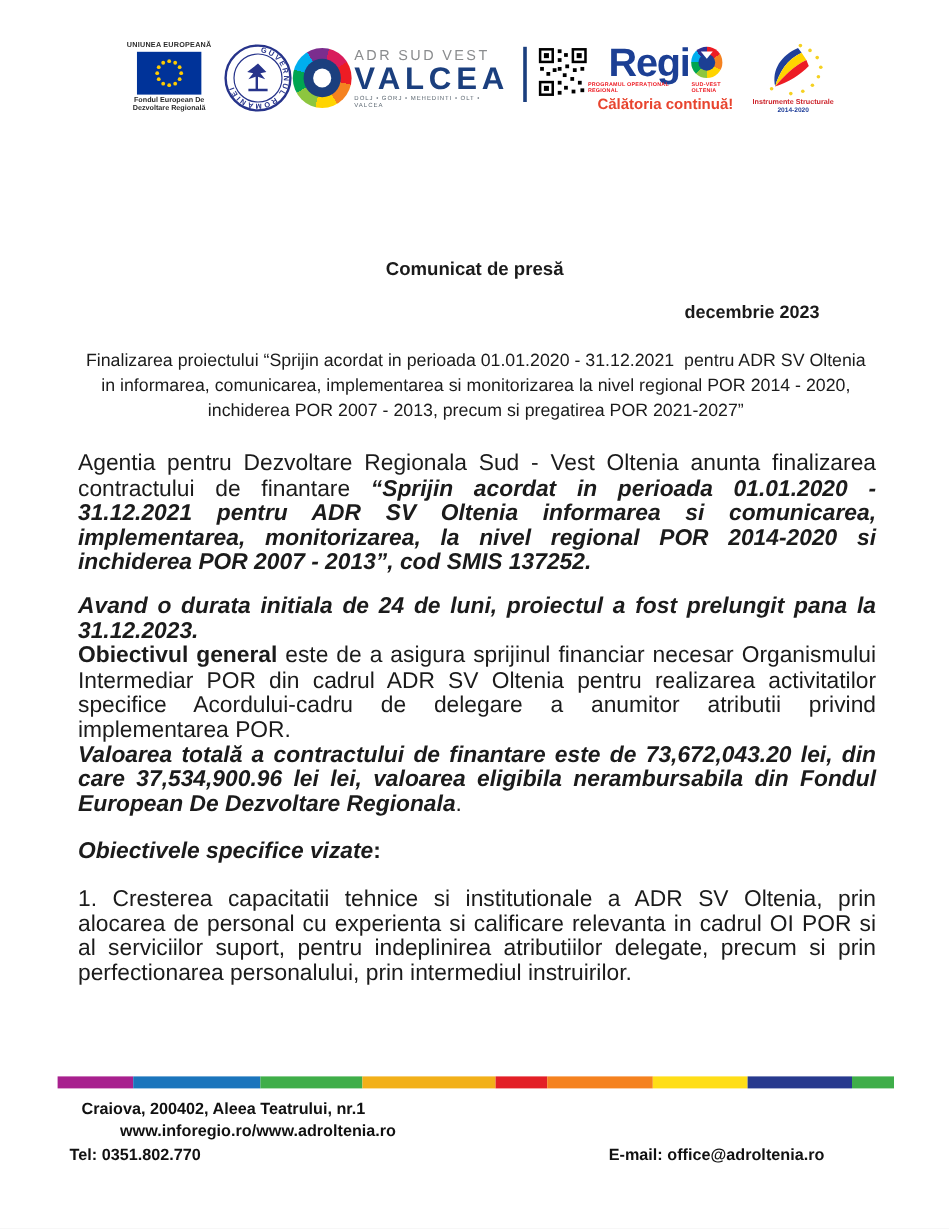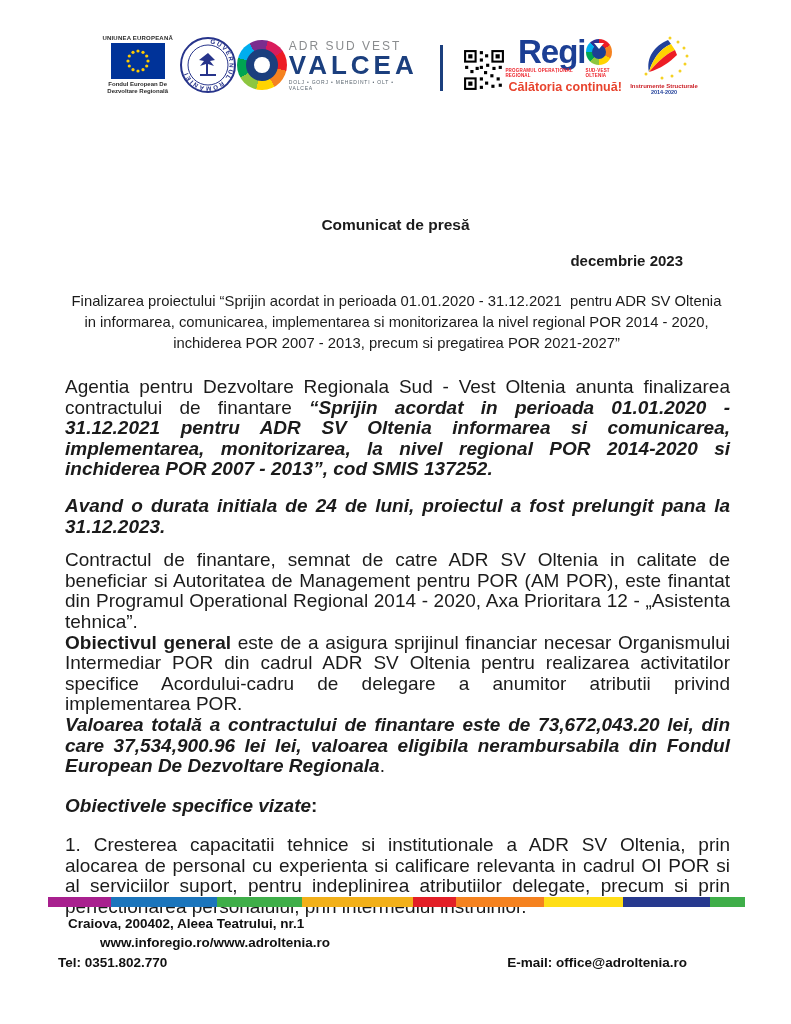--- a/index.html
+++ b/index.html
@@ -15,21 +15,21 @@
             padding:26px 88px 0 96px; height:104px; }
   .logo { display:flex; flex-direction:column; align-items:center; }
 
   .eu-logo { width:92px; text-align:center; }
   .eu-top  { font-size:6px; font-weight:700; color:#2a2a2a; letter-spacing:.2px; }
   .eu-flag { width:54px; height:36px; margin:2px auto; display:block; }
   .eu-bottom { font-size:6px; font-weight:700; color:#2a2a2a; line-height:7.5px; }
 
   .gov-logo svg { display:block; }
 
-  .adr-group { display:flex; align-items:flex-end;gap:11px; }
+  .adr-group { display:flex; align-items:flex-start; }
   .adr-logo { display:flex; align-items:center; }
   .pinwheel { position:relative; width:50px; height:50px; border-radius:50%;
     background:conic-gradient(from -30deg,
       #7b2d8e 0 12%, #d91c5c 12% 24%, #ed1c24 24% 37%, #f58220 37% 50%,
       #ffd400 50% 62%, #8dc63f 62% 75%, #00a551 75% 88%, #00aeef 88% 100%); }
   .pinwheel .ring  { position:absolute; inset:9px;  border-radius:50%; background:#1b3f7e; }
   .pinwheel .hole  { position:absolute; inset:17px; border-radius:50%; background:#ffffff; }
   .adr-text { display:flex; flex-direction:column; margin-left:2px; }
   .adr-top  { font-size:12px; color:#8a8c8e; letter-spacing:2px; font-weight:400; }
   .adr-name { font-size:26px; color:#1b3f7e; font-weight:700; letter-spacing:4px; line-height:24px; }
@@ -210,21 +210,20 @@
     </div>
   </div>
 
   <div class="doc-title">Comunicat de presă</div>
   <div class="doc-date">decembrie 2023</div>
   <div class="headline">Finalizarea proiectului “Sprijin acordat in perioada 01.01.2020 - 31.12.2021&nbsp; pentru ADR SV Oltenia in informarea, comunicarea, implementarea si monitorizarea la nivel regional POR 2014 - 2020, inchiderea POR 2007 - 2013, precum si pregatirea POR 2021-2027”</div>
 
   <div class="body-text">
       <p class="para" style="margin-top: 0px;"><span class="">Agentia pentru Dezvoltare Regionala Sud - Vest Oltenia anunta finalizarea contractului de finantare </span><span class="b i">“Sprijin acordat in perioada 01.01.2020 - 31.12.2021 pentru ADR SV Oltenia informarea si comunicarea, implementarea, monitorizarea, la nivel regional POR 2014-2020 si inchiderea POR 2007 - 2013”, cod SMIS 137252.</span></p>
       <p class="para" style="margin-top: 16px;"><span class="b i">Avand o durata initiala de 24 de luni, proiectul a fost prelungit pana la 31.12.2023.</span></p>
-      <p class="para" style="margin-top: 13px;"><span class="">Contractul de finantare, semnat de catre ADR SV Oltenia in calitate de beneficiar si Autoritatea de Management pentru POR (AM POR), este finantat din Programul Operational Regional 2014 - 2020, Axa Prioritara 12 - „Asistenta tehnica”.</span></p>
       <p class="para" style="margin-top: 0px;"><span class="b ">Obiectivul general</span><span class=""> este de a asigura sprijinul financiar necesar Organismului Intermediar POR din cadrul ADR SV Oltenia pentru realizarea activitatilor specifice Acordului-cadru de delegare a anumitor atributii privind implementarea POR.</span></p>
       <p class="para" style="margin-top: 0px;"><span class="b i">Valoarea totală a contractului de finantare este de 73,672,043.20 lei, din care 37,534,900.96 lei lei, valoarea eligibila nerambursabila din Fondul European De Dezvoltare Regionala</span><span class="">.</span></p>
       <p class="para" style="margin-top: 19px;"><span class="b i">Obiectivele specifice vizate</span><span class="b ">:</span></p>
       <p class="para" style="margin-top: 19px;"><span class="">1. Cresterea capacitatii tehnice si institutionale a ADR SV Oltenia, prin alocarea de personal cu experienta si calificare relevanta in cadrul OI POR si al serviciilor suport, pentru indeplinirea atributiilor delegate, precum si prin perfectionarea personalului, prin intermediul instruirilor.</span></p>
     </div>
 
   <div class="footer">
     <div class="stripe">
         <div style="background: rgb(168, 32, 142); flex: 63 0 0px;"></div>
         <div style="background: rgb(27, 117, 188); flex: 107 0 0px;"></div>

